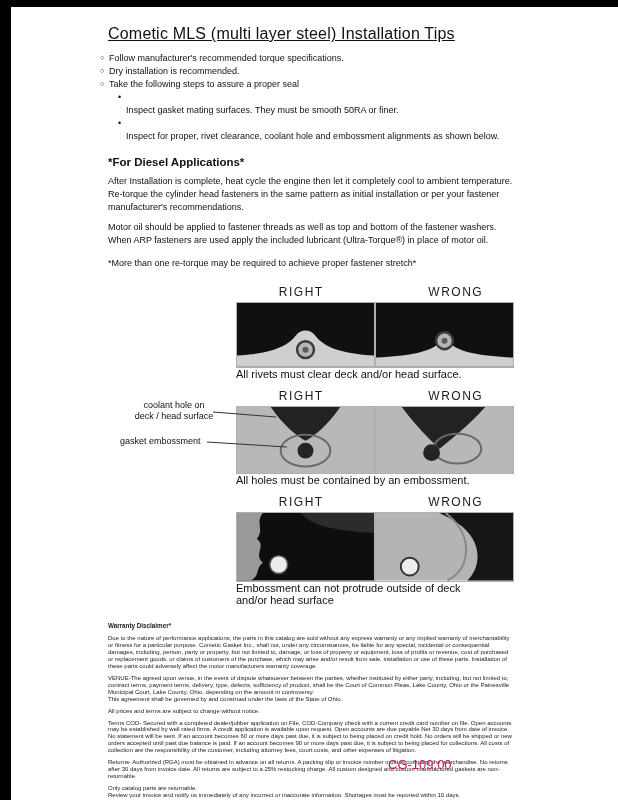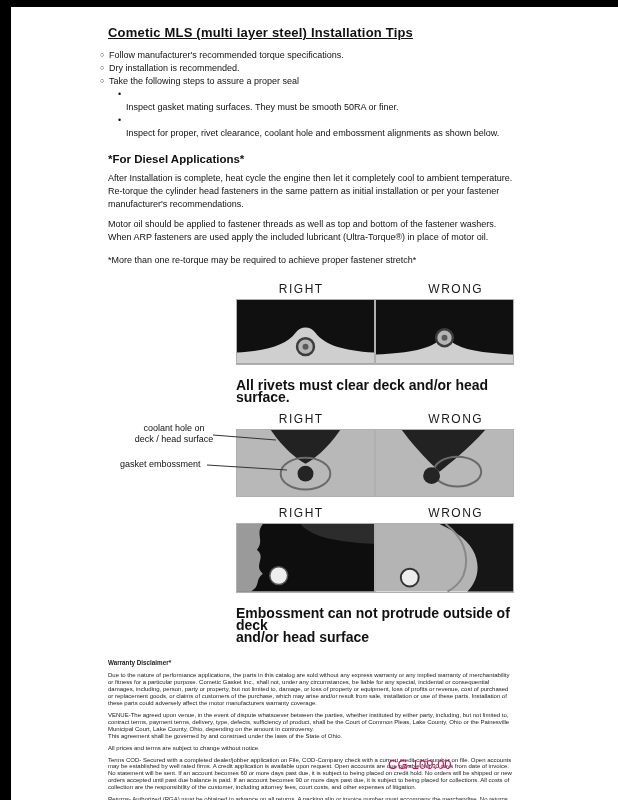--- a/index.html
+++ b/index.html
@@ -10,41 +10,41 @@
     color:#111;
     font-family:"Liberation Sans", sans-serif;
     overflow:hidden;
   }
   .edge-top { position:absolute; top:0; left:0; width:618px; height:7px; background:#000; }
   .edge-left { position:absolute; top:0; left:0; width:11px; height:800px; background:#000; }
 
   .content { position:absolute; left:108px; top:16px; width:474px; }
 
   .title {
-    font-size:13px; font-weight:bold; text-decoration:underline;
+    font-size:16px; font-weight:normal; text-decoration:underline;
     letter-spacing:.2px; margin-top:9px; margin-bottom:9px;
   }
 
   .bullet { display:flex; font-size:9px; line-height:13px; }
   .marker { width:9px; margin-left:-8px; flex:0 0 auto; }
   .marker-o::before { content:"○"; font-size:7px; position:relative; top:-1px; }
   .marker-b::before { content:"•"; font-size:9px; }
   .sub { margin-left:18px;flex-direction:column; }
 
   .diesel-heading { margin-top:13px; font-size:11.5px; font-weight:bold; }
   .para { margin-top:7px; font-size:9px; line-height:13px; width:412px; }
   .note { margin-top:10px; }
 
   .figures { margin-left:128px; margin-top:15px; width:285px; }
   .fig-row { margin-bottom:9px; }
   .fig-labels { display:flex; gap:24px; margin-bottom:3px; }
   .fig-labels span { width:139px; text-align:center; font-size:12px; letter-spacing:1.5px; color:#1a1a1a; }
   .fig-panels { display:flex; gap:0; position:relative; }
   .panel { width:139px; display:block; border:1px solid #b0b0b0; background:#fff; }
-  .fig-caption { font-size:14px; line-height:12px; margin-top:14px; color:#111; white-space:pre-line;font-weight:bold; }
+  .fig-caption { font-size:11px; line-height:12px; margin-top:0; color:#111; white-space:pre-line; }
 
   .callout { position:absolute; font-size:9px; line-height:11px; color:#111; white-space:pre-line; z-index:2; }
   .callout-coolant { left:-110px; top:-6px; width:96px; text-align:center; }
   .callout-emboss  { left:-116px; top:30px; width:96px; text-align:left; }
   .callout-lines { position:absolute; left:-130px; top:-8px; width:300px; height:90px; z-index:1; pointer-events:none; }
 
   .warranty { margin-top:17px; width:405px; font-size:6px; line-height:6.9px; color:#1b1b1b; }
   .warranty .w-head { font-size:6.3px; font-weight:bold; margin-bottom:6px; }
   .warranty p { margin-bottom:5px; white-space:pre-line; }
 
@@ -131,20 +131,21 @@
           <ellipse cx="69" cy="44" rx="25" ry="16" fill="none" stroke="#6a6a6a" stroke-width="2"></ellipse>
           <circle cx="69" cy="44" r="8" fill="#242424"></circle>
         </svg>
         <svg class="panel" viewBox="0 0 138 67">
           <rect width="138" height="67" fill="#b8b8b8"></rect>
           <path d="M26,0 C44,24 58,36 64,42 C74,34 92,20 110,0 Z" fill="#222"></path>
           <ellipse cx="82" cy="42" rx="24" ry="15" fill="none" stroke="#6a6a6a" stroke-width="2"></ellipse>
           <circle cx="56" cy="46" r="8.5" fill="#242424"></circle>
         </svg>
       </div>
+      <div class="fig-caption">All holes must be contained by an embossment.</div>
     </div>
 
     <div class="fig-row">
       <div class="fig-labels">
         <span>RIGHT</span>
         <span>WRONG</span>
       </div>
       <div class="fig-panels">
         <svg class="panel" viewBox="0 0 138 68">
           <rect width="138" height="68" fill="#0e0e0e"></rect>

